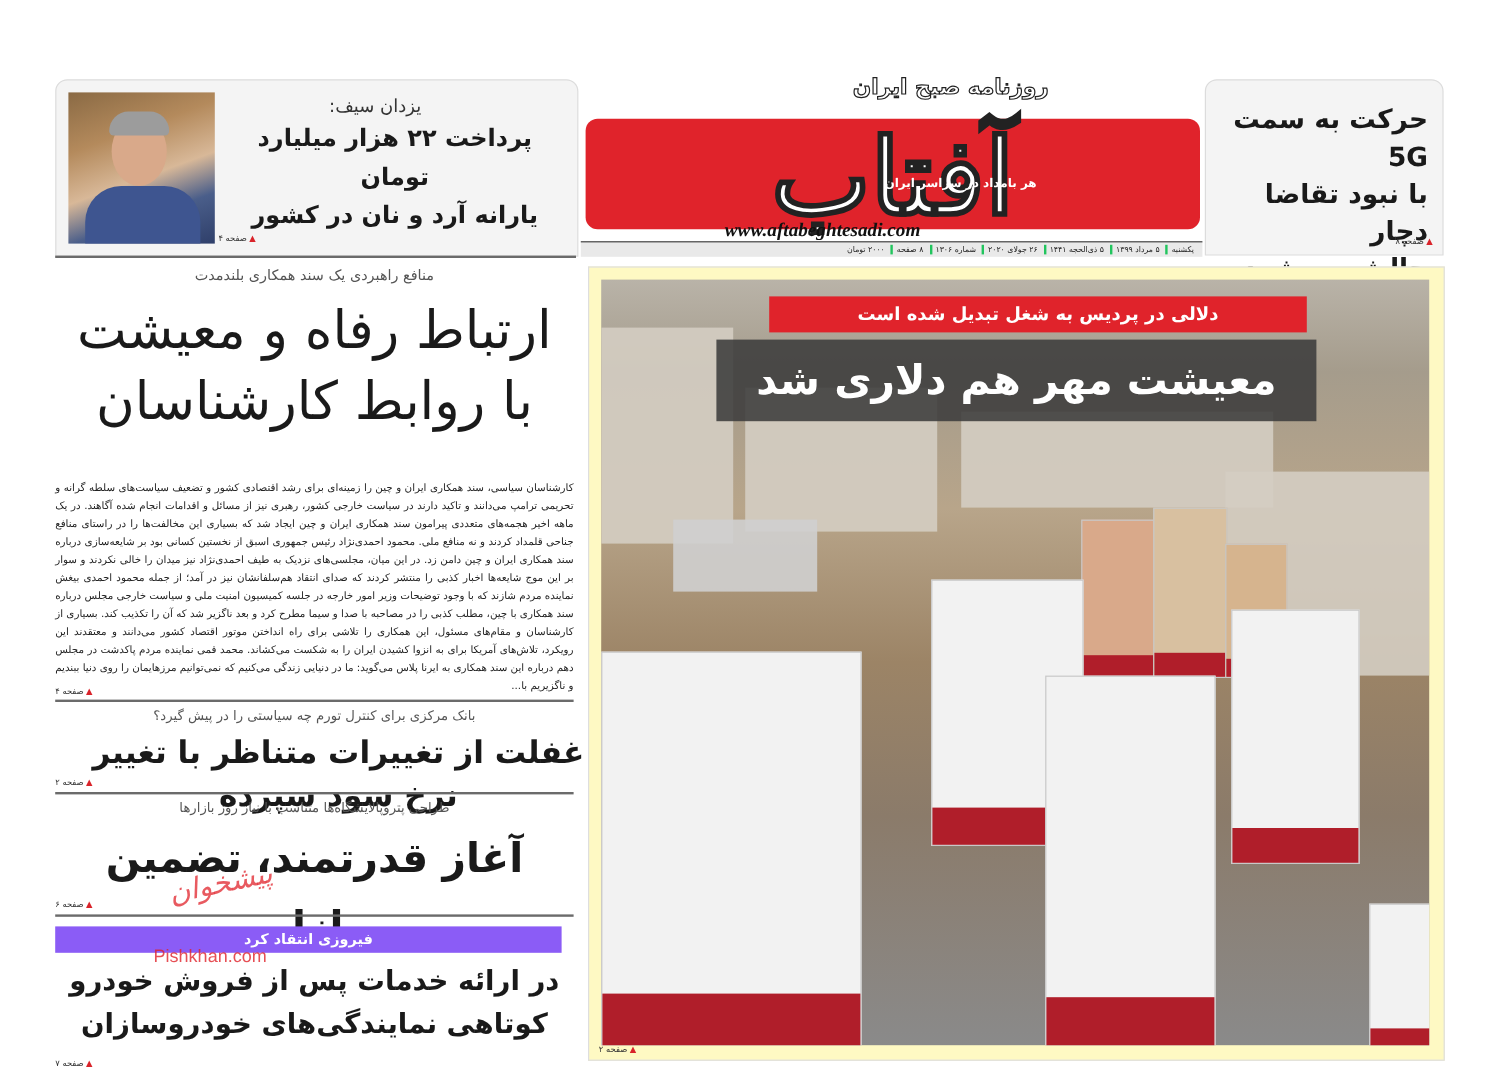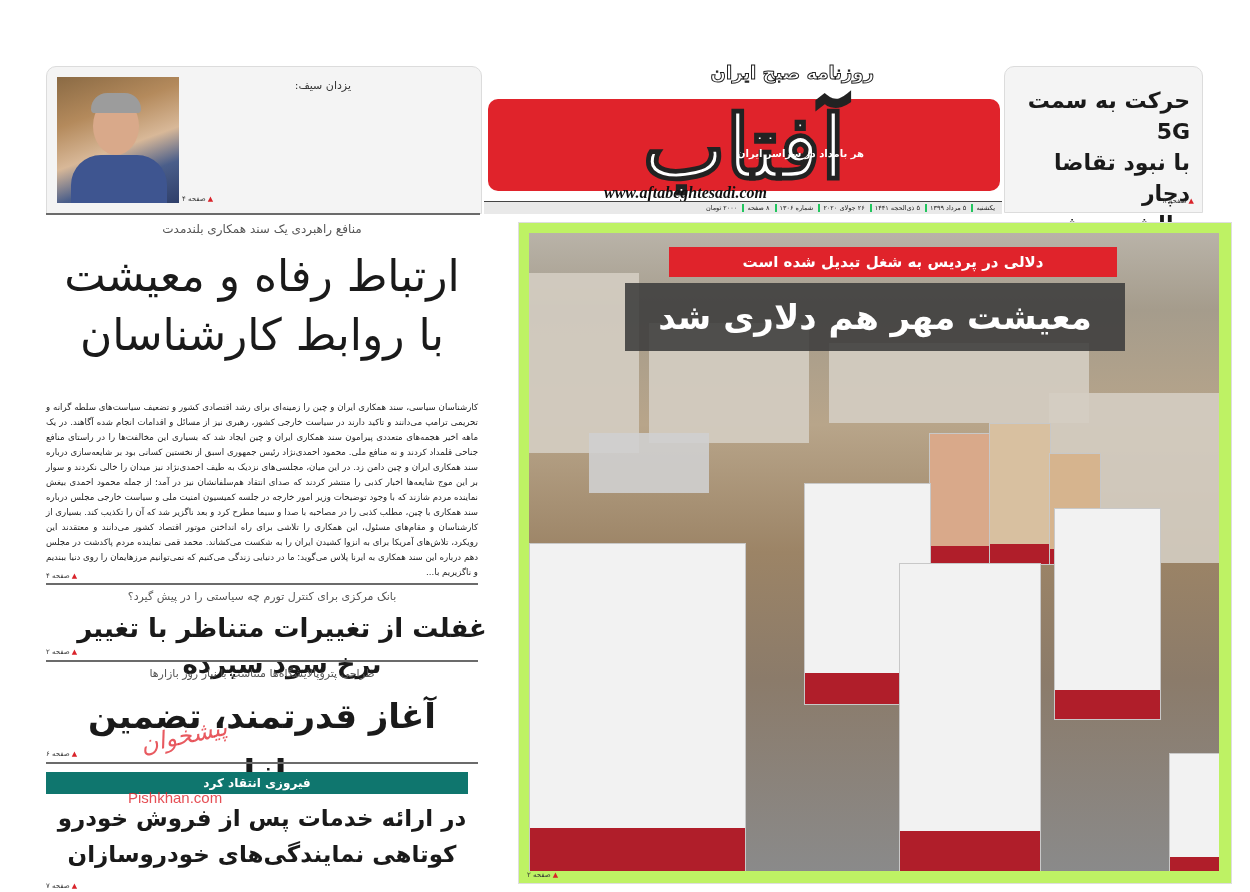--- a/index.html
+++ b/index.html
@@ -25,36 +25,36 @@
   
   #box-5g{left:1004px;top:66px;width:197px;height:145px;border-radius:10px 10px 0 0;}
   #box-5g .h{position:absolute;right:12px;top:18px;width:180px;direction:rtl;text-align:right;font-size:22px;font-weight:bold;line-height:31px;}
 
   
   #box-saif{left:46px;top:66px;width:434px;height:146px;border-radius:10px 10px 0 0;}
   #saif-photo{position:absolute;left:10px;top:10px;width:122px;height:126px;background:linear-gradient(160deg,#8a6a44 0%,#b48a5c 30%,#d8b898 55%,#4a5e8a 75%,#2f3f6a 100%);}
   #saif-photo .face{position:absolute;left:36px;top:20px;width:46px;height:58px;border-radius:50%;background:#d9a98a;}
   #saif-photo .hair{position:absolute;left:34px;top:16px;width:50px;height:20px;border-radius:25px 25px 6px 6px;background:#9c9c9c;}
   #saif-photo .suit{position:absolute;left:14px;top:78px;width:96px;height:48px;border-radius:30px 30px 0 0;background:#3e5590;}
-  #saif-kicker{position:absolute;right:130px;top:12px;font-size:11px;color:#333;direction:rtl;}
+  #saif-kicker{position:absolute;right:130px;top:12px;font-size:15px;color:#333;direction:rtl;}
   #saif-h{position:absolute;right:12px;top:32px;width:280px;direction:rtl;text-align:center;font-size:20px;font-weight:bold;line-height:32px;}
 
   
   #lead-kicker{position:absolute;left:46px;top:222px;width:432px;direction:rtl;text-align:center;font-size:12px;color:#555;}
   #lead-h{position:absolute;left:46px;top:246px;width:432px;direction:rtl;text-align:center;font-size:44px;font-weight:normal;line-height:59px;}
   #lead-body{position:absolute;left:46px;top:400px;width:432px;direction:rtl;text-align:justify;font-size:8.6px;line-height:15px;color:#222;}
 
   .sub-k{position:absolute;left:46px;width:432px;direction:rtl;text-align:center;font-size:11px;color:#555;}
   .sub-h{position:absolute;left:46px;width:432px;direction:rtl;text-align:center;font-weight:bold;}
 
-  #redbar{position:absolute;left:46px;top:772px;width:422px;height:22px;background:#0f766e;direction:rtl;text-align:center;color:#fff;font-size:12px;font-weight:bold;line-height:22px;}
+  #redbar{position:absolute;left:46px;top:772px;width:422px;height:22px;background:#8b5cf6;direction:rtl;text-align:center;color:#fff;font-size:12px;font-weight:bold;line-height:22px;}
   #bottom-h{position:absolute;left:46px;top:800px;width:432px;direction:rtl;text-align:center;font-size:23px;font-weight:bold;line-height:36px;}
 
   
-  #photo-frame{position:absolute;left:518px;top:222px;width:712px;height:660px;background:#bef264;border:1px solid #dedede;}
+  #photo-frame{position:absolute;left:490px;top:222px;width:712px;height:660px;background:#fef9c3;border:1px solid #dedede;}
   #photo{position:absolute;left:10px;top:10px;width:690px;height:638px;overflow:hidden;
     background:linear-gradient(180deg,#b9b3a8 0%,#a59c8c 12%,#b8a58a 30%,#9c8466 50%,#8b7b6a 70%,#8a8a8a 100%);}
   .bldg{position:absolute;background:#f2f2f2;border:1px solid #c8c8c8;}
   .bldg::after{content:"";position:absolute;left:0;right:0;bottom:0;height:14%;background:#b01e2a;}
   .bldg-far{position:absolute;background:#d4cdc2;opacity:.9;}
   #photo-kicker{position:absolute;left:140px;top:14px;width:448px;height:30px;background:#e0232b;direction:rtl;text-align:center;color:#fff;font-size:15px;font-weight:bold;line-height:30px;}
   #photo-h{position:absolute;left:96px;top:50px;width:500px;height:68px;background:rgba(60,60,60,.88);direction:rtl;text-align:center;color:#fff;font-size:34px;font-weight:bold;line-height:68px;}
 
   
   #wm-script{position:absolute;left:140px;top:722px;font-size:24px;color:rgba(224,35,43,.75);font-style:italic;direction:rtl;transform:rotate(-12deg);font-family:"DejaVu Serif",serif;}
@@ -89,20 +89,24 @@
   <div class="page-ref" style="right:8px;top:130px;"><span class="tri">▲</span><span>صفحه ۸</span></div>
 </div>
 
 <div id="box-saif" class="panel">
   <div id="saif-photo">
     <div class="suit"></div>
     <div class="face"></div>
     <div class="hair"></div>
   </div>
   <div id="saif-kicker">یزدان سیف:</div>
+  <div id="saif-h">
+    <div>پرداخت ۲۲ هزار میلیارد تومان</div>
+    <div>یارانه آرد و نان در کشور</div>
+  </div>
   <div class="page-ref" style="left:135px;top:128px;"><span class="tri">▲</span><span>صفحه ۴</span></div>
 </div>
 <div class="rule" style="left:46px;top:213px;width:434px;"></div>
 
 <div id="lead-kicker">منافع راهبردی یک سند همکاری بلندمدت</div>
 <div id="lead-h">
   <div>ارتباط رفاه و معیشت</div>
   <div>با روابط کارشناسان</div>
 </div>
 <div id="lead-body">کارشناسان سیاسی، سند همکاری ایران و چین را زمینه‌ای برای رشد اقتصادی کشور و تضعیف سیاست‌های سلطه گرانه و تحریمی ترامپ می‌دانند و تاکید دارند در سیاست خارجی کشور، رهبری نیز از مسائل و اقدامات انجام شده آگاهند. در یک ماهه اخیر هجمه‌های متعددی پیرامون سند همکاری ایران و چین ایجاد شد که بسیاری این مخالفت‌ها را در راستای منافع جناحی قلمداد کردند و نه منافع ملی. محمود احمدی‌نژاد رئیس جمهوری اسبق از نخستین کسانی بود بر شایعه‌سازی درباره سند همکاری ایران و چین دامن زد. در این میان، مجلسی‌های نزدیک به طیف احمدی‌نژاد نیز میدان را خالی نکردند و سوار بر این موج شایعه‌ها اخبار کذبی را منتشر کردند که صدای انتقاد هم‌سلفانشان نیز در آمد؛ از جمله محمود احمدی بیغش نماینده مردم شازند که با وجود توضیحات وزیر امور خارجه در جلسه کمیسیون امنیت ملی و سیاست خارجی مجلس درباره سند همکاری با چین، مطلب کذبی را در مصاحبه با صدا و سیما مطرح کرد و بعد ناگزیر شد که آن را تکذیب کند. بسیاری از کارشناسان و مقام‌های مسئول، این همکاری را تلاشی برای راه انداختن موتور اقتصاد کشور می‌دانند و معتقدند این رویکرد، تلاش‌های آمریکا برای به انزوا کشیدن ایران را به شکست می‌کشاند. محمد قمی نماینده مردم پاکدشت در مجلس دهم درباره این سند همکاری به ایرنا پلاس می‌گوید: ما در دنیایی زندگی می‌کنیم که نمی‌توانیم مرزهایمان را روی دنیا ببندیم و ناگزیریم با...</div>

